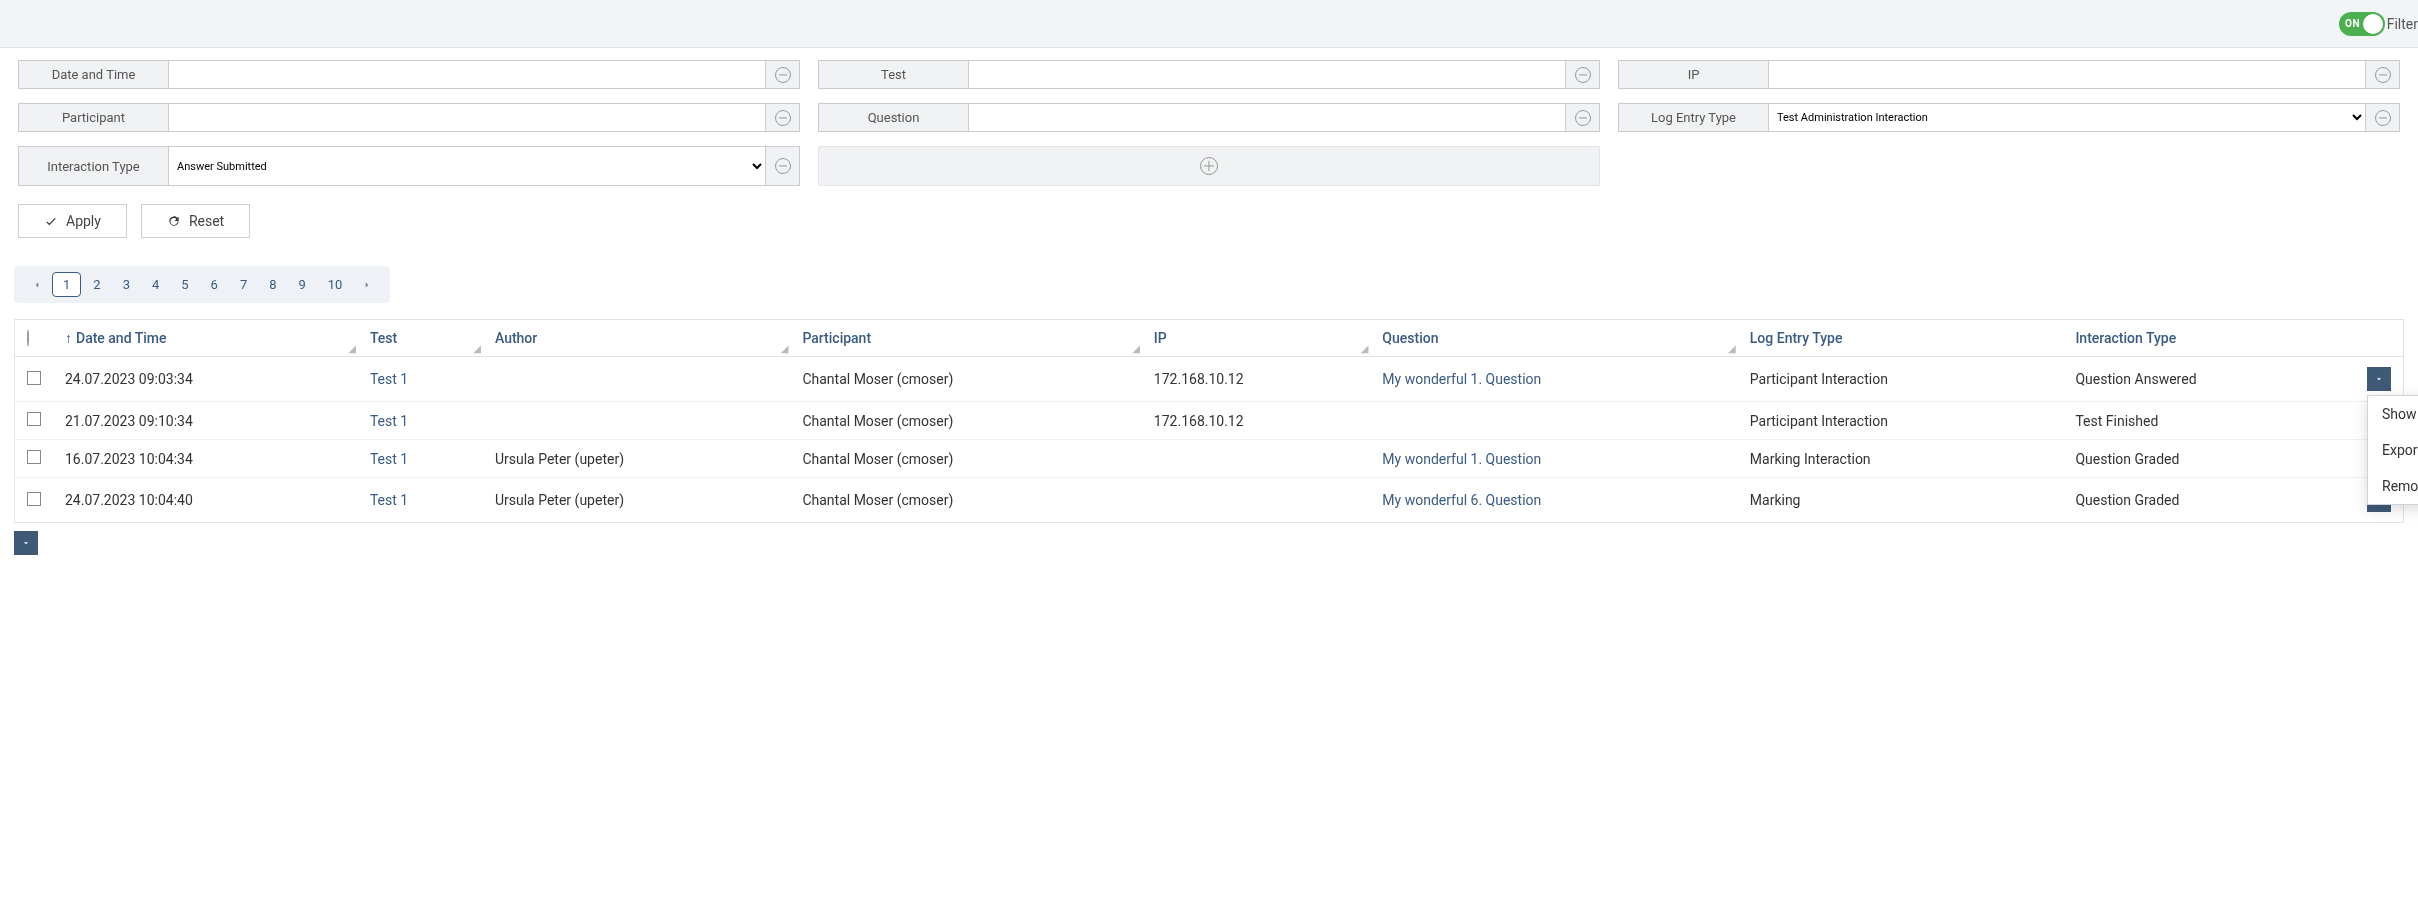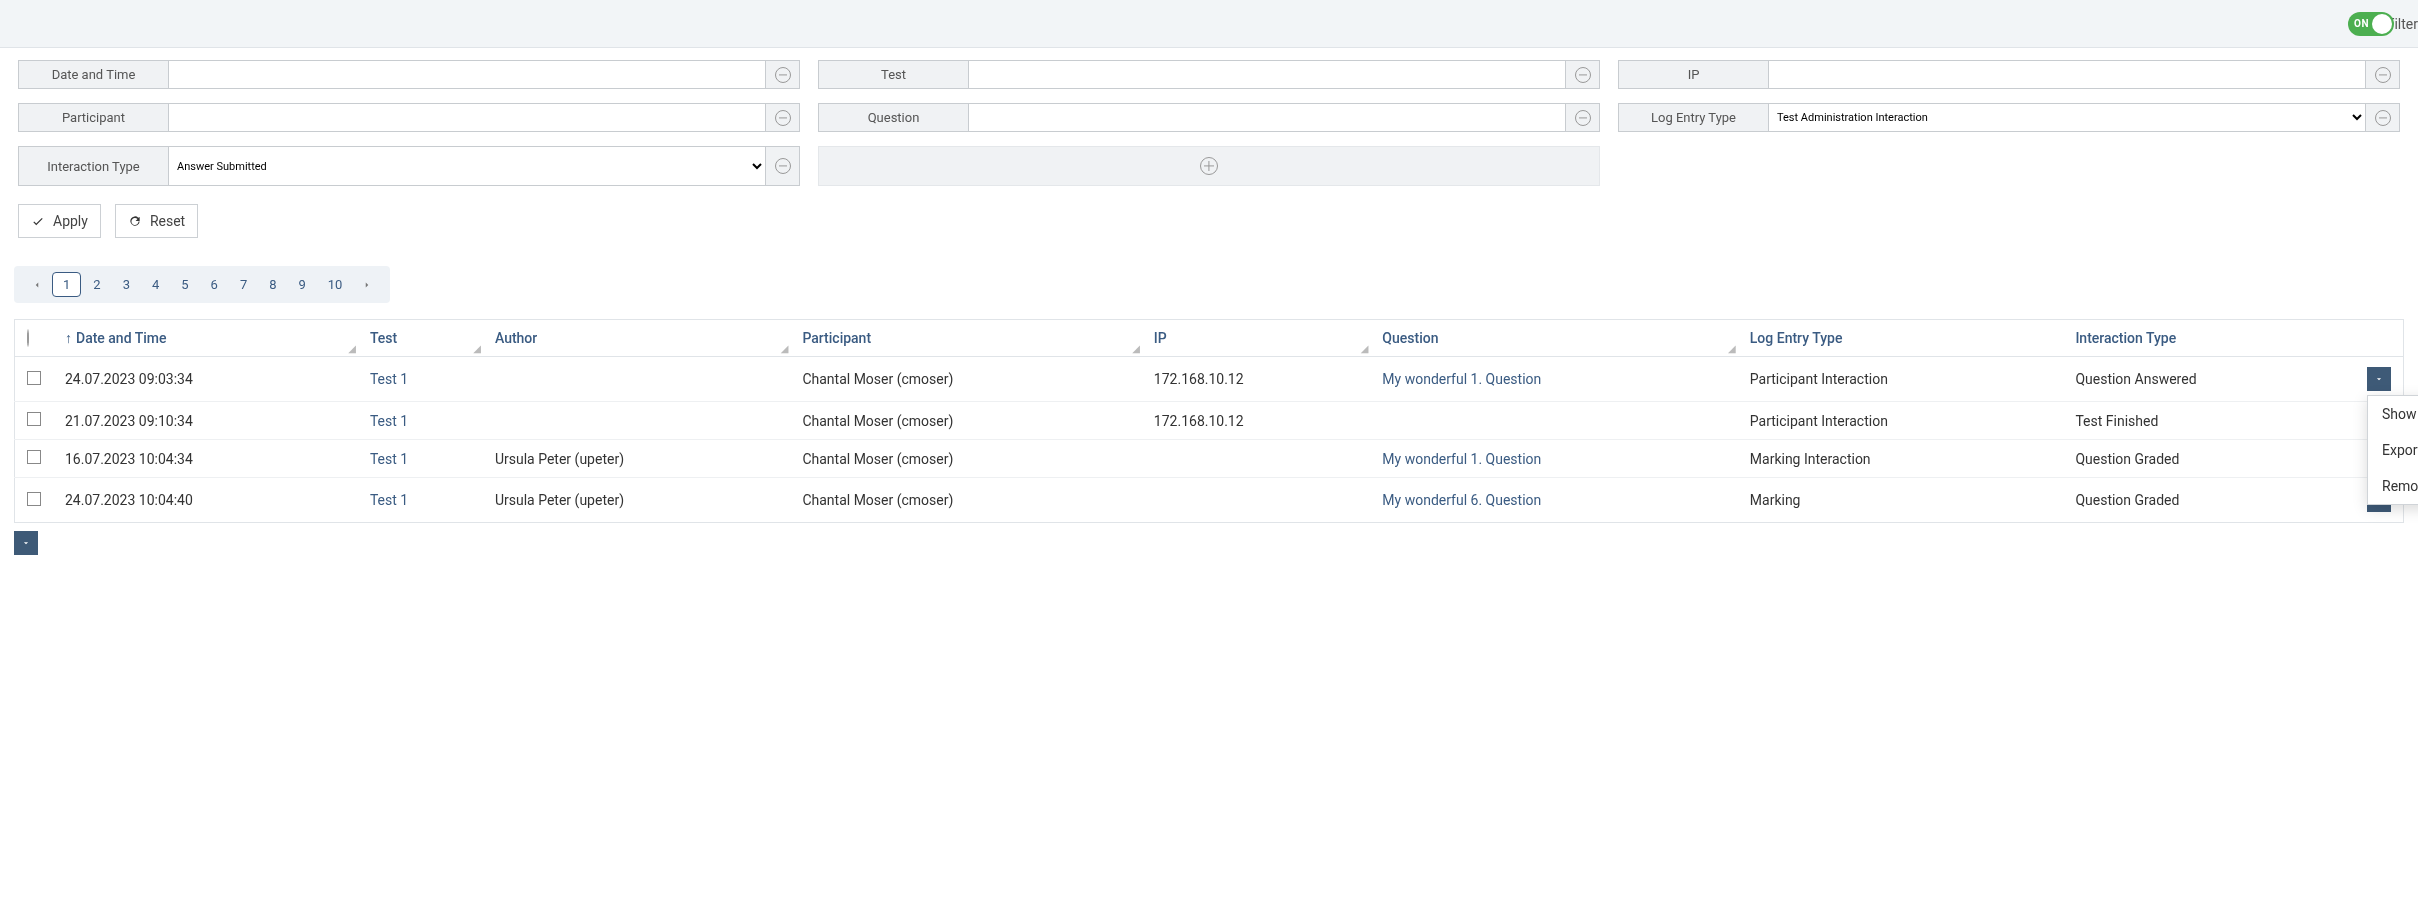--- a/index.html
+++ b/index.html
@@ -1,34 +1,34 @@
 <!DOCTYPE html>
 <html><head>
 <meta charset="utf-8">
 <style>
 * { box-sizing: border-box; margin: 0; padding: 0; font-family: -apple-system, BlinkMacSystemFont, "Segoe UI", Roboto, Arial, sans-serif; }
 body { background: #fff; color: #333; font-size: 14px; }
 .filter-bar { background: #f2f5f7; border-bottom: 1px solid #e0e4e8; display:flex; align-items:center; justify-content:flex-end; height:48px; position:relative; }
 .filter-bar .center { display:flex; align-items:center; gap:10px; color:#555; }
 .filter-bar .chevron { color:#555; }
-.filter-switch { position:absolute; right:24px; top:50%; transform:translateY(-50%);margin-left:17px; }
+.filter-switch { position:absolute; right:33px; top:50%; transform:translateY(-50%);margin-left:17px; }
 .switch { width:46px; height:24px; background:#4caf50; border-radius:12px; position:relative; display:flex; align-items:center; }
 .switch .knob { width:20px; height:20px; background:#fff; border-radius:50%; position:absolute; right:2px; }
 .switch .label { color:#fff; font-size:10px; font-weight:bold; padding-left:6px; letter-spacing:0.5px; }
 
 .filters { padding:12px 18px; background:#fff; }
 .filter-rows { display:grid; grid-template-columns: 1fr 1fr 1fr; gap:14px 18px; }
 .filter-cell { display:flex; }
 .filter-label { background:#f0f2f4; border:1px solid #c8ccd0; border-right:none; padding:6px 10px; display:flex; align-items:center; justify-content:center; color:#555; min-width:150px; font-size:13px; }
 .filter-input { flex:1; border:1px solid #c8ccd0; background:#fff; padding:4px 8px; font-size:14px; }
 .filter-select { flex:1; border:1px solid #c8ccd0; background:#fff; padding:4px 4px; font-size:11px; }
 .filter-minus { width:34px; border:1px solid #c8ccd0; border-left:none; background:#f0f2f4; display:flex; align-items:center; justify-content:center; color:#888; cursor:pointer; }
 .filter-add { background:#f0f2f4; border:1px solid #e4e7ea; display:flex; align-items:center; justify-content:center; color:#888; cursor:pointer; min-height:40px; }
 .filter-actions { margin-top:18px; display:flex; gap:14px; }
-.btn { background:#fff; border:1px solid #ccd0d4; padding:8px 12px; font-size:14px; color:#444; display:inline-flex; align-items:center; gap:8px; cursor:pointer; }
+.btn { background:#fff; border:1px solid #ccd0d4; padding:8px 25px; font-size:14px; color:#444; display:inline-flex; align-items:center; gap:8px; cursor:pointer; }
 
 .pager { margin:16px 14px; background:#eef2f6; display:inline-flex; align-items:center; border-radius:4px; padding:6px 10px; gap:2px; }
 .pager .arrow { color:#777; padding:4px 8px; cursor:pointer; }
 .pager .page { color:#3a5b82; padding:4px 10px; cursor:pointer; font-size:13px; }
 .pager .page.active { background:#fff; border:1px solid #3a5b82; border-radius:4px; }
 
 .table-wrap { padding:0 14px; }
 table { width:100%; border-collapse:collapse; border:1px solid #e0e4e8; }
 th, td { padding:10px 12px; text-align:left; font-size:14px; }
 thead th { color:#3a5b82; font-weight:500; border-bottom:1px solid #e0e4e8; position:relative; background:#fff; }

